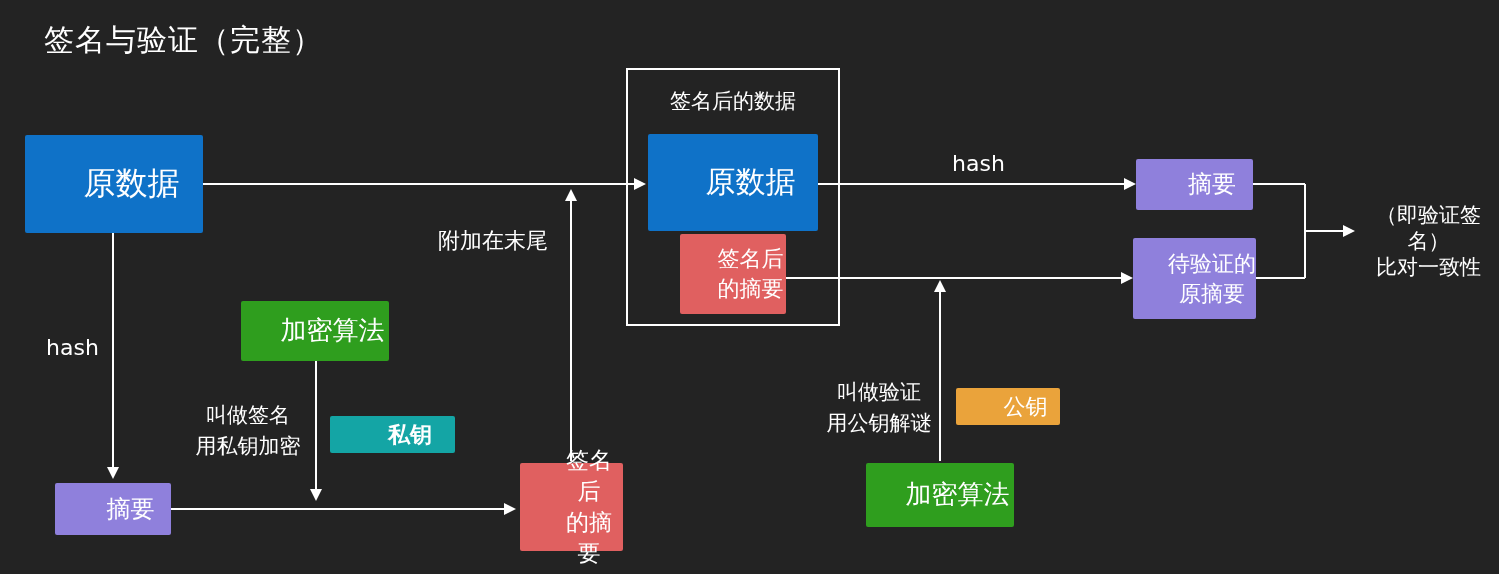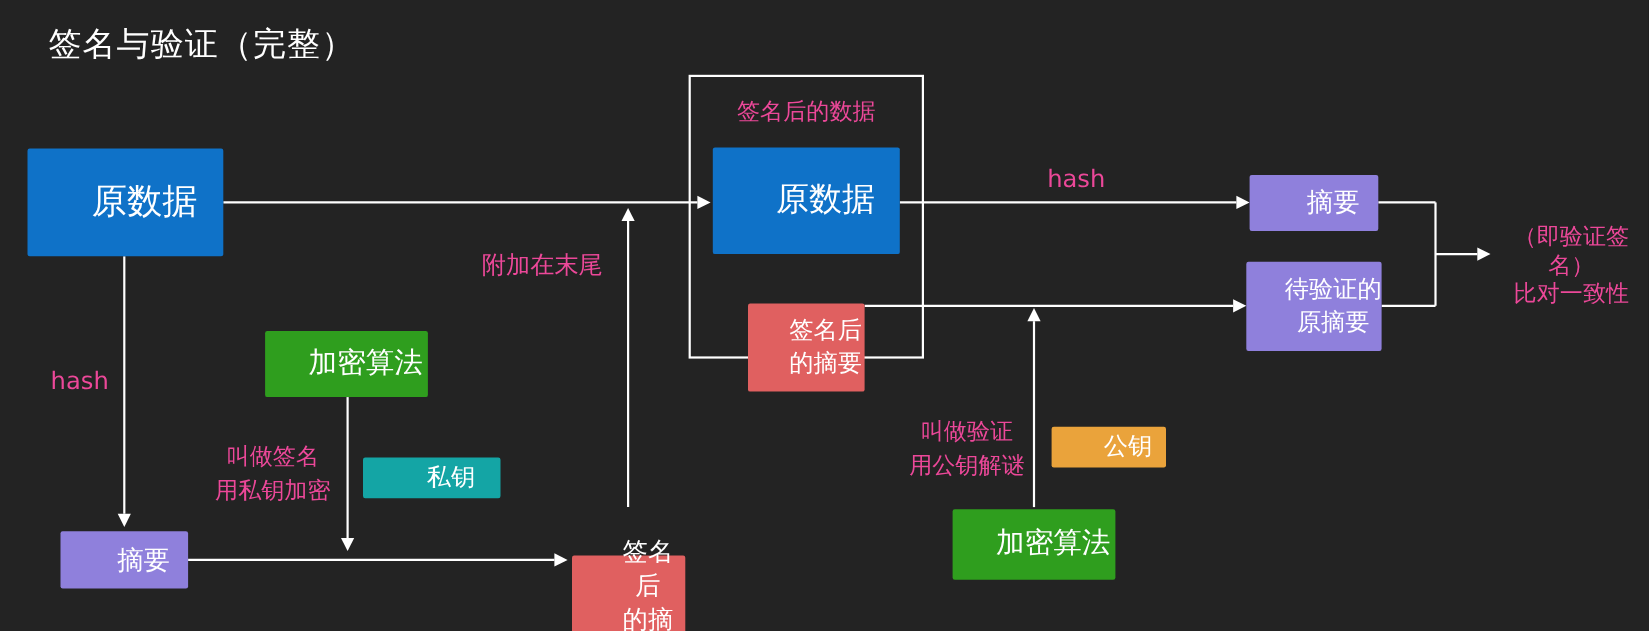--- a/index.html
+++ b/index.html
@@ -32,40 +32,40 @@
     color: #fff;
     border-radius: 2px;
     text-align: center;
     line-height: 1.35;
     padding-left: 35px;
   }
   .blue   { background: var(--blue, #0f72c8); }
   .purple { background: var(--purple, #8f80dc); }
   .green  { background: var(--green, #2f9e1e); align-items: center; }
   .teal   { background: var(--teal, #14a5a5); }
-  .red    { background: var(--red, #e06060); margin-top: 42px; }
+  .red    { background: var(--red, #e06060); }
   .orange { background: var(--orange, #eaa33b); }
   .lbl {
     position: absolute;
-    color: #ec4899;
+    color: #ffffff;
     text-align: center;
   }
   .lbl span { display: block; }
   .box span { display: block; }
   .frame {
     position: absolute;
     left: 626px; top: 68px;
     width: 214px; height: 258px;
     border: 2px solid #fff;
   }
   
   .n-source-left   { left: 25px;  top: 135px; width: 178px; height: 98px; font-size: 32px; }
   .n-digest-left   { left: 55px;  top: 483px; width: 116px; height: 52px; font-size: 24px; }
   .n-encrypt-left  { left: 241px; top: 301px; width: 148px; height: 60px; font-size: 26px; }
-  .n-private-key   { left: 330px; top: 416px; width: 125px; height: 37px; font-size: 22px; }
+  .n-private-key   { left: 330px; top: 416px; width: 125px; height: 37px; font-size: 22px; font-weight: bold; }
   .n-signed-left   { left: 520px; top: 463px; width: 103px; height: 88px; font-size: 23px; }
   .n-source-center { left: 648px; top: 134px; width: 170px; height: 97px; font-size: 30px; }
   .n-signed-center { left: 680px; top: 234px; width: 106px; height: 80px; font-size: 22px; }
   .n-digest-right  { left: 1136px; top: 159px; width: 117px; height: 51px; font-size: 24px; }
   .n-verify-digest { left: 1133px; top: 238px; width: 123px; height: 81px; font-size: 22px; }
   .n-public-key    { left: 956px; top: 388px; width: 104px; height: 37px; font-size: 22px; }
   .n-encrypt-right { left: 866px; top: 463px; width: 148px; height: 64px; font-size: 26px; }
   
   .l-hash-left    { left: 46px;  top: 335px; font-size: 22px; }
   .l-sign-note    { left: 188px; top: 400px; width: 120px; font-size: 21px; line-height: 31px; }

